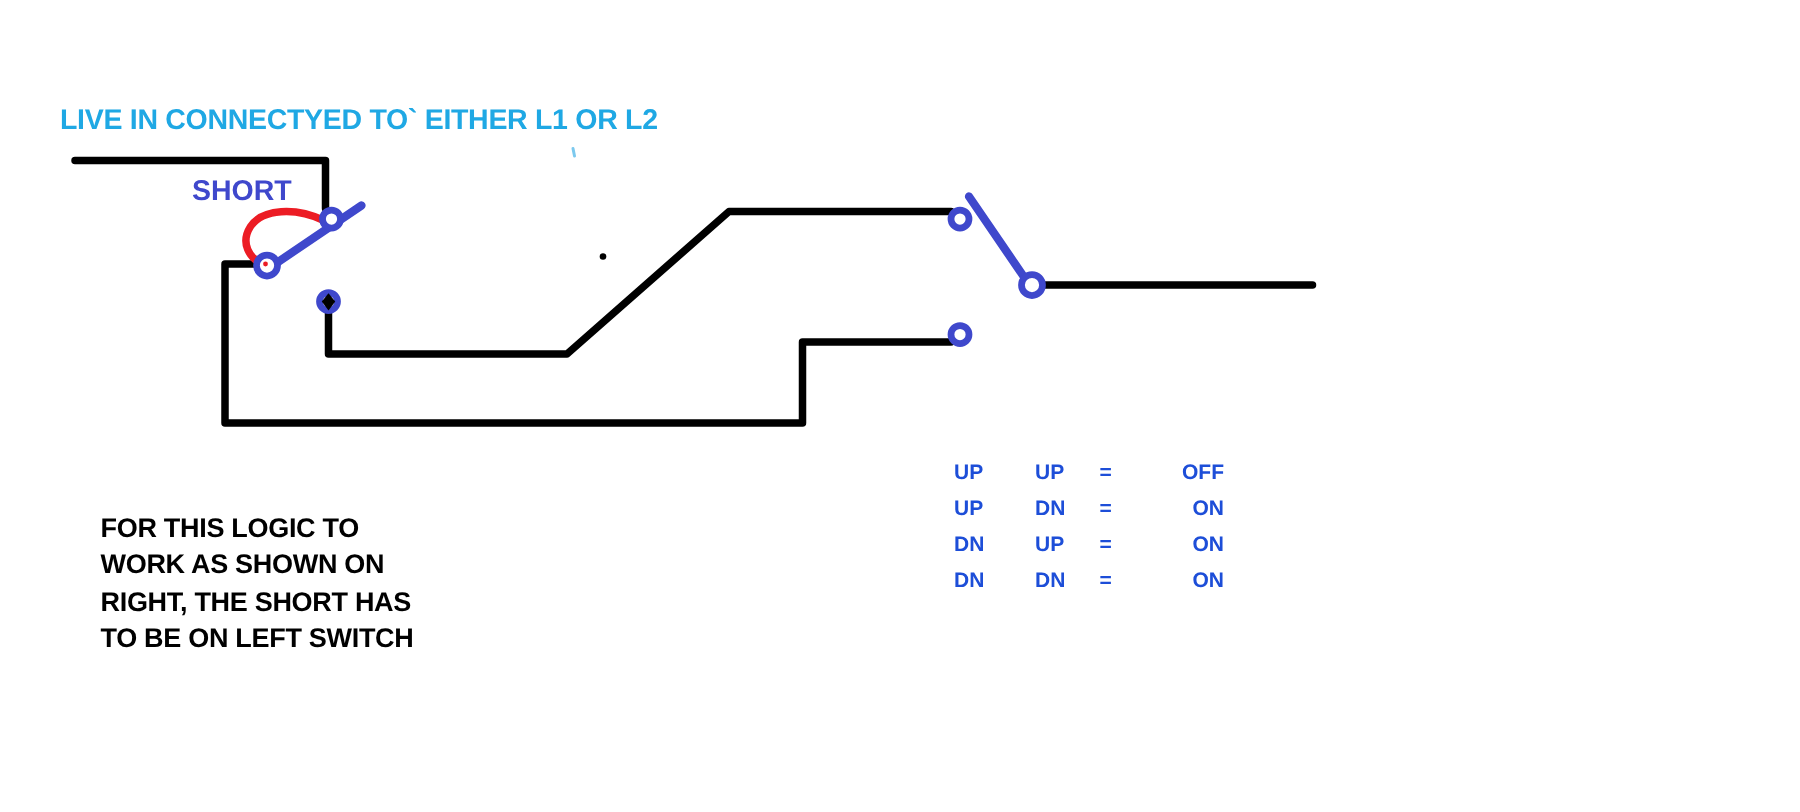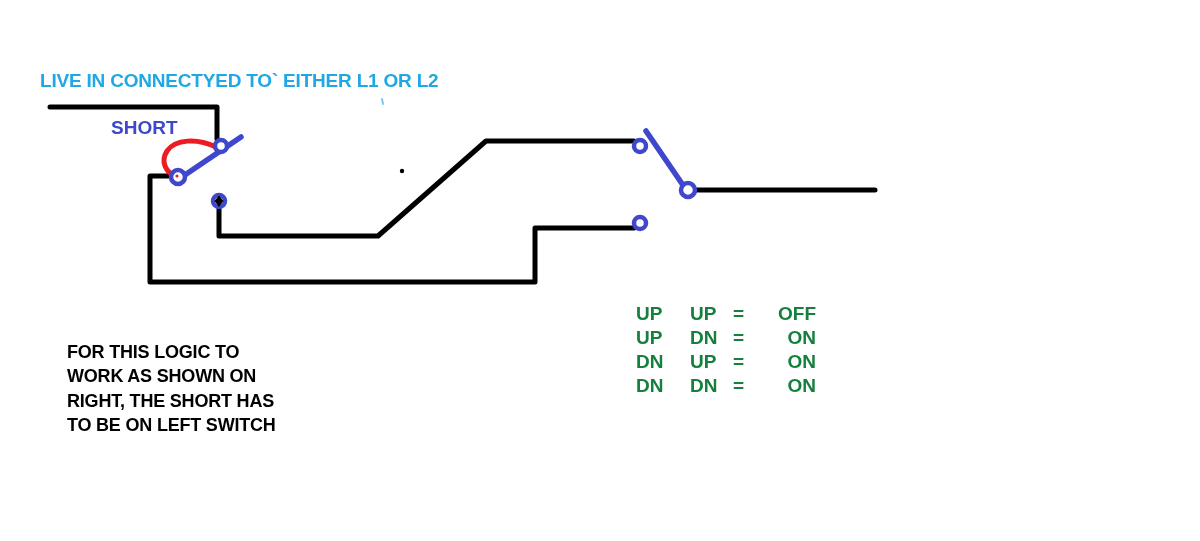--- a/index.html
+++ b/index.html
@@ -28,37 +28,37 @@
     top: 69px;
     font-size: 19px;
     line-height: 24px;
     font-weight: bold;
     letter-spacing: -0.2px;
     color: #1FA8E4;
     white-space: nowrap;
   }
   .short-label {
     position: absolute;
-    left: 111px;
+    left: 128px;
     top: 116px;
     font-size: 19px;
     line-height: 24px;
     font-weight: bold;
     color: #3F48CC;
     white-space: nowrap;
   }
   .truth-row {
     position: absolute;
     left: 0;
     width: 1200px;
     height: 24px;
-    font-size: 19px;
+    font-size: 14px;
     line-height: 24px;
     font-weight: bold;
-    color: #15803d;
+    color: #1d4ed8;
   }
   .truth-row .c1 { position: absolute; left: 636px; }
   .truth-row .c2 { position: absolute; left: 690px; }
   .truth-row .c3 { position: absolute; left: 733px; }
   .truth-row .c4 { position: absolute; left: 762px; width: 54px; text-align: right; }
   .row-0 { top: 302px; }
   .row-1 { top: 326px; }
   .row-2 { top: 350px; }
   .row-3 { top: 374px; }
   .note {

